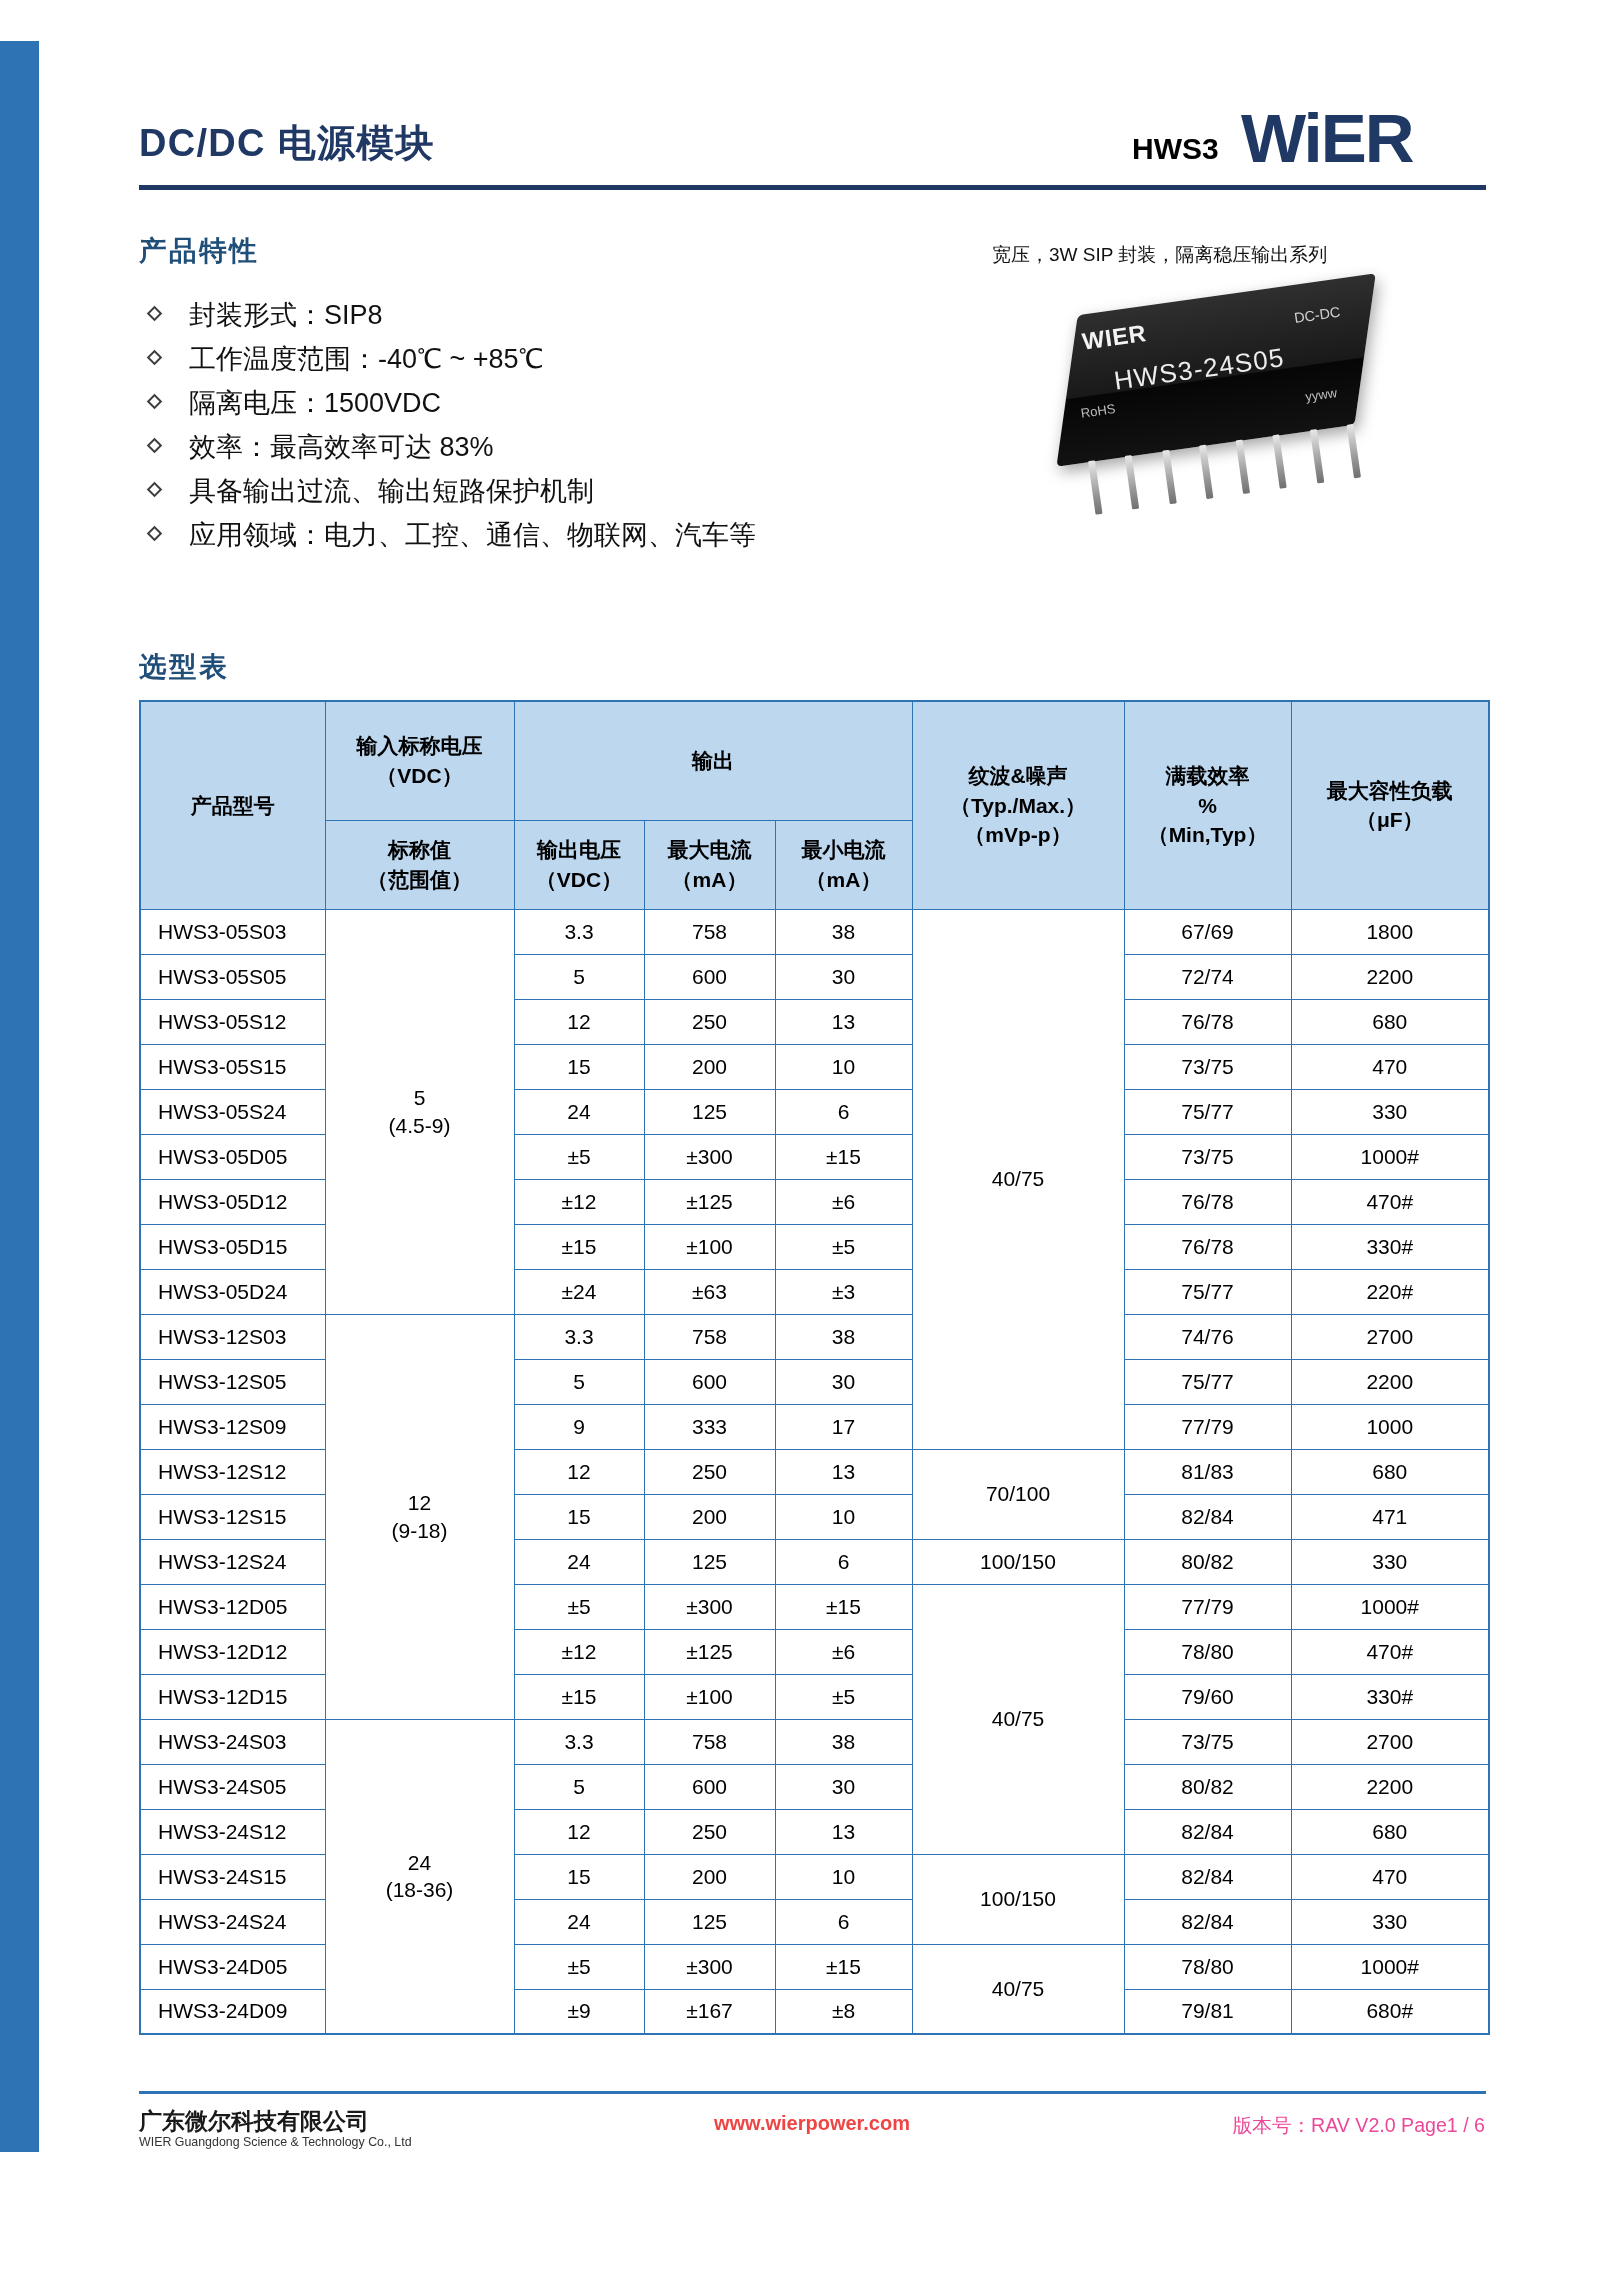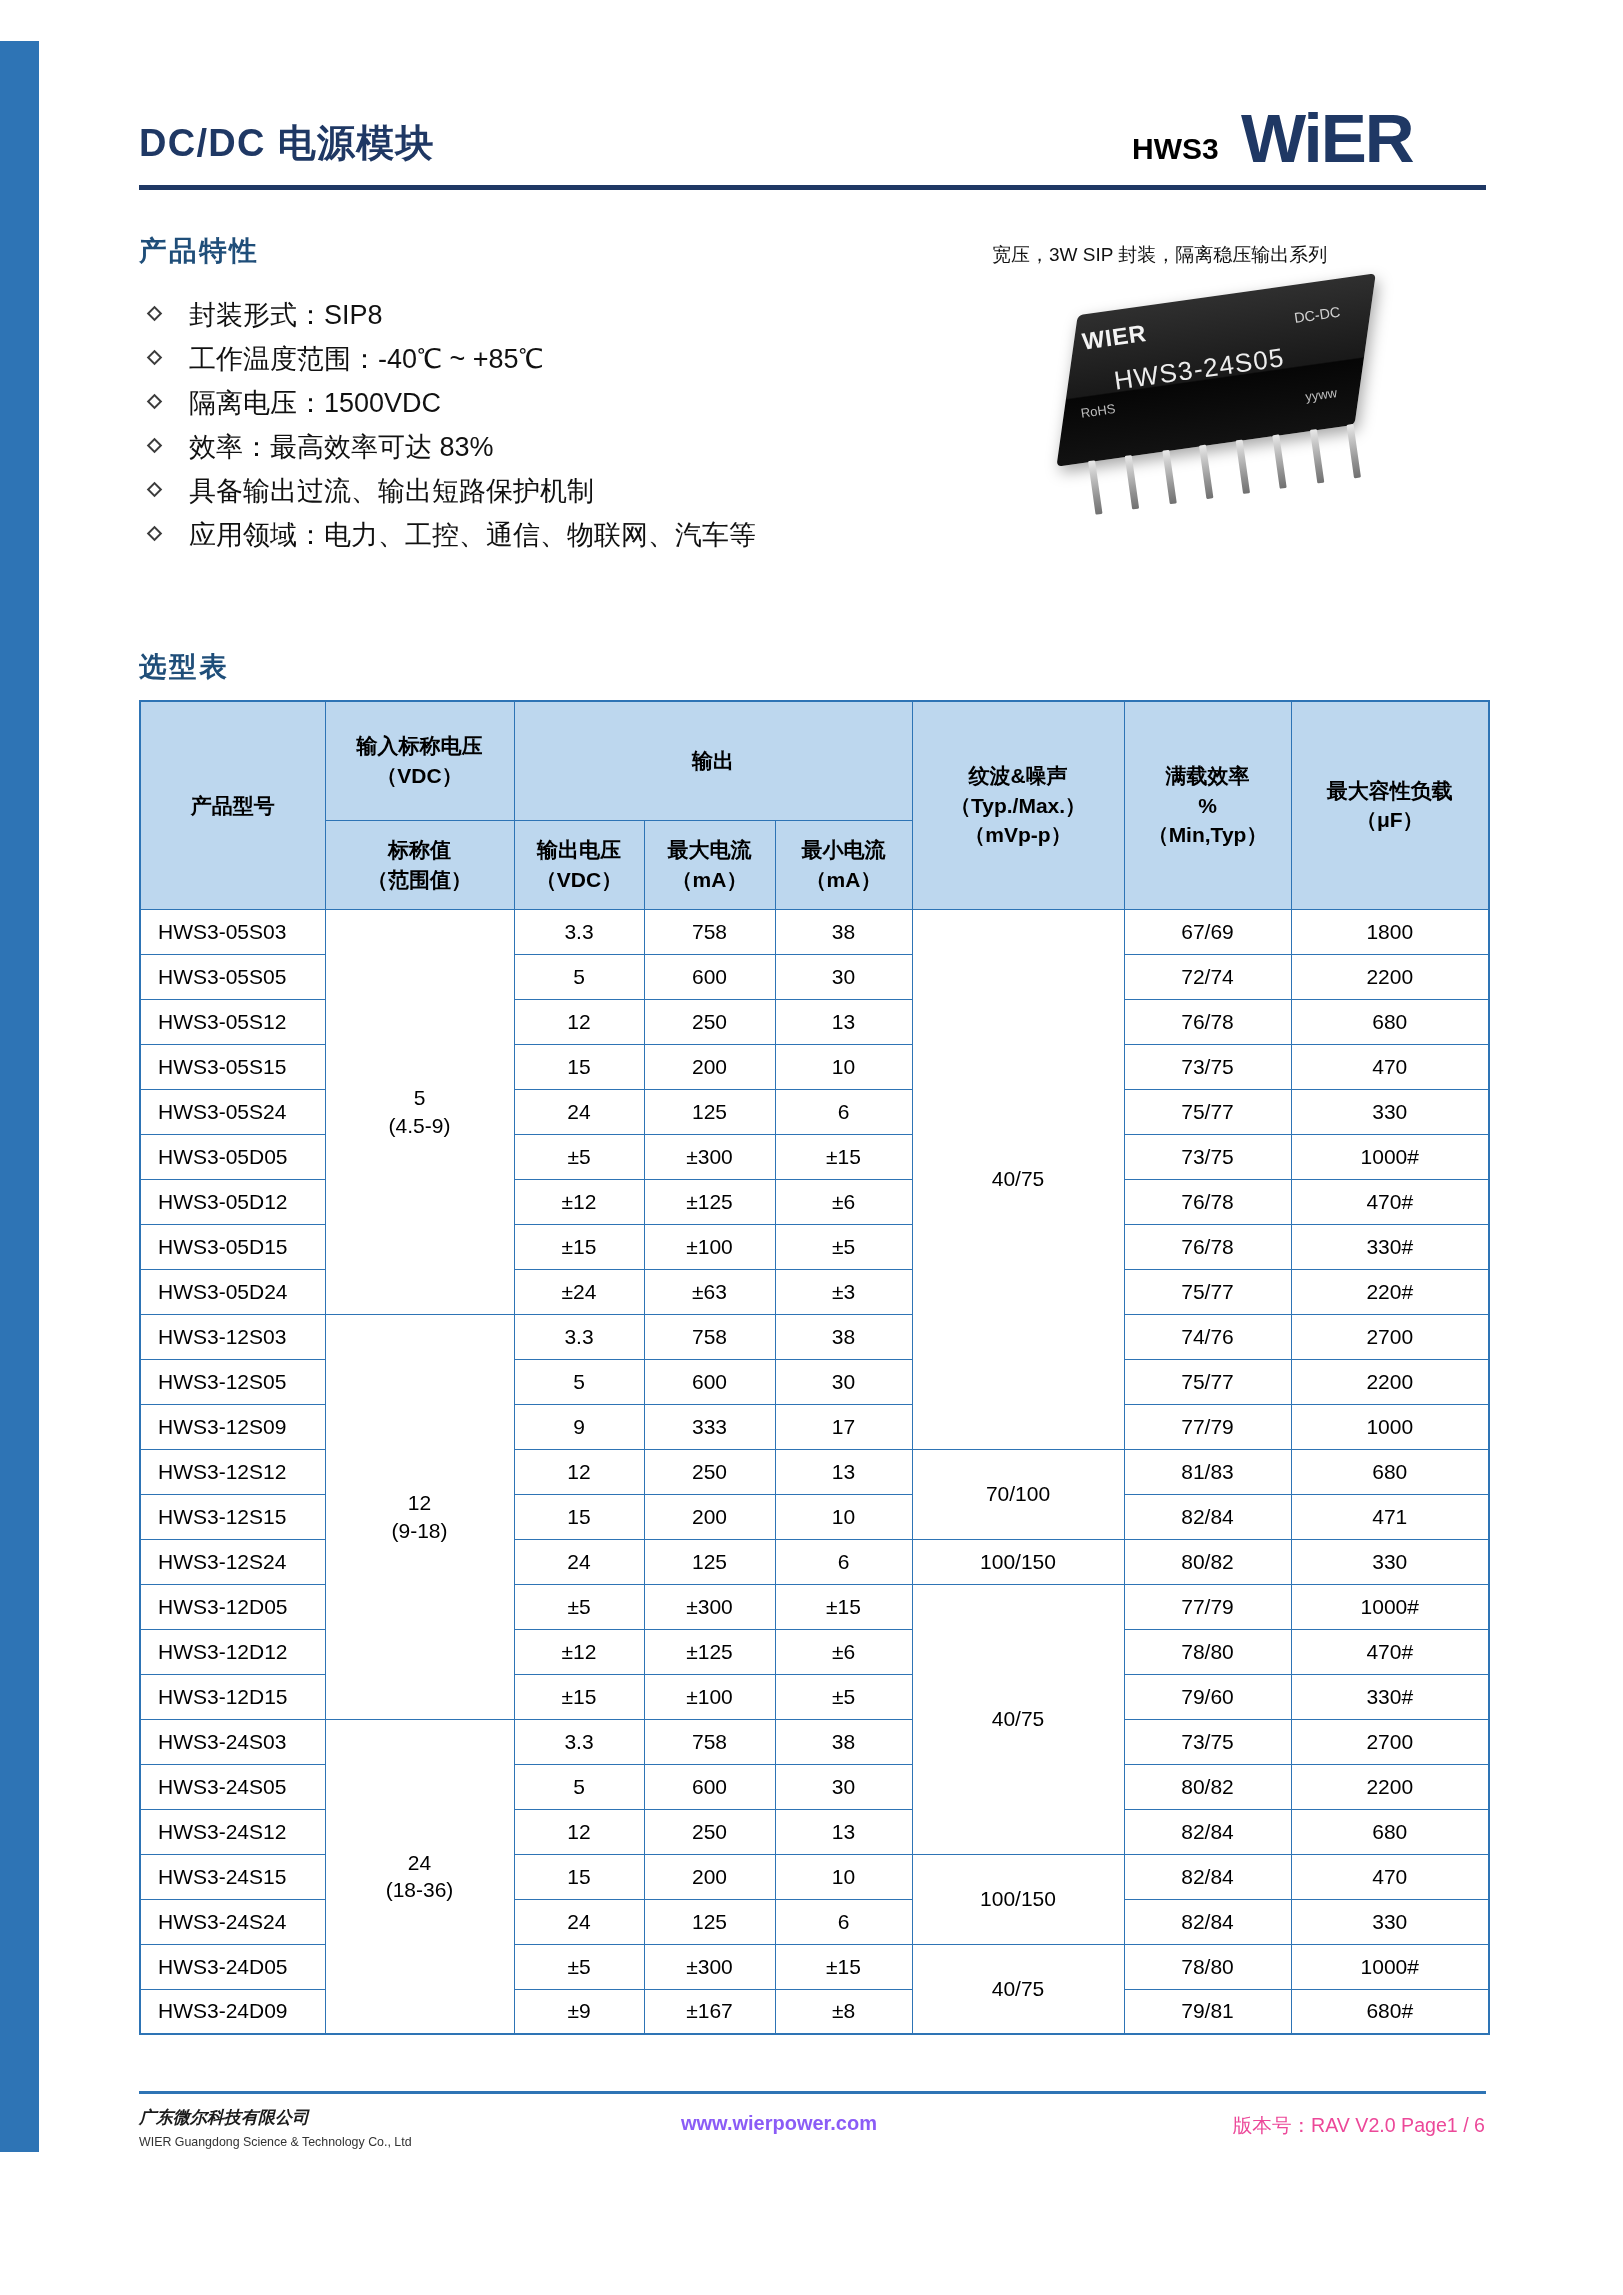--- a/index.html
+++ b/index.html
@@ -43,23 +43,23 @@
   .sel-table th, .sel-table td { border: 1.3px solid #2e74b5; font-size: 21px; color: #000; text-align: center; vertical-align: middle; }
   .sel-table thead th { background: #bdd7ee; font-weight: 700; line-height: 29.4px; }
   .sel-table thead tr.h1 { height: 119px; }
   .sel-table thead tr.h2 { height: 89px; }
   .sel-table tbody tr { height: 45px; }
   td.c-model { text-align: left; padding-left: 17px; }
   td.c-input div { line-height: 27.5px; }
 
   
   .footer-rule { position: absolute; left: 139px; top: 2091px; width: 1347px; height: 3.3px; background: #2e74b5; }
-  .company-cn { position: absolute; left: 139px; top: 2106px; font-size: 17px; font-weight: 700; color: #1a1a1a; font-style: italic; }
+  .company-cn { position: absolute; left: 139px; top: 2106px; font-size: 23px; font-weight: 700; color: #1a1a1a; }
   .company-en { position: absolute; left: 139px; top: 2135px; font-size: 12.4px; color: #333; }
-  .site-url { position: absolute; left: 681px; top: 2112px; width: 262px; text-align: left; font-size: 20px; font-weight: 600; color: #8b5cf6; }
+  .site-url { position: absolute; left: 681px; top: 2112px; width: 262px; text-align: center; font-size: 20px; font-weight: 600; color: #ef4444; }
   .version-info { position: absolute; left: 1158px; top: 2112px; width: 327px; text-align: right; font-size: 19.6px; color: #ec4899; }
 </style>
 </head>
 <body>
 
 <div class="side-bar"></div>
 
 <div class="doc-title">DC/DC 电源模块</div>
 <div class="series-label">HWS3</div>
 <div class="brand-logo">WiER</div>

